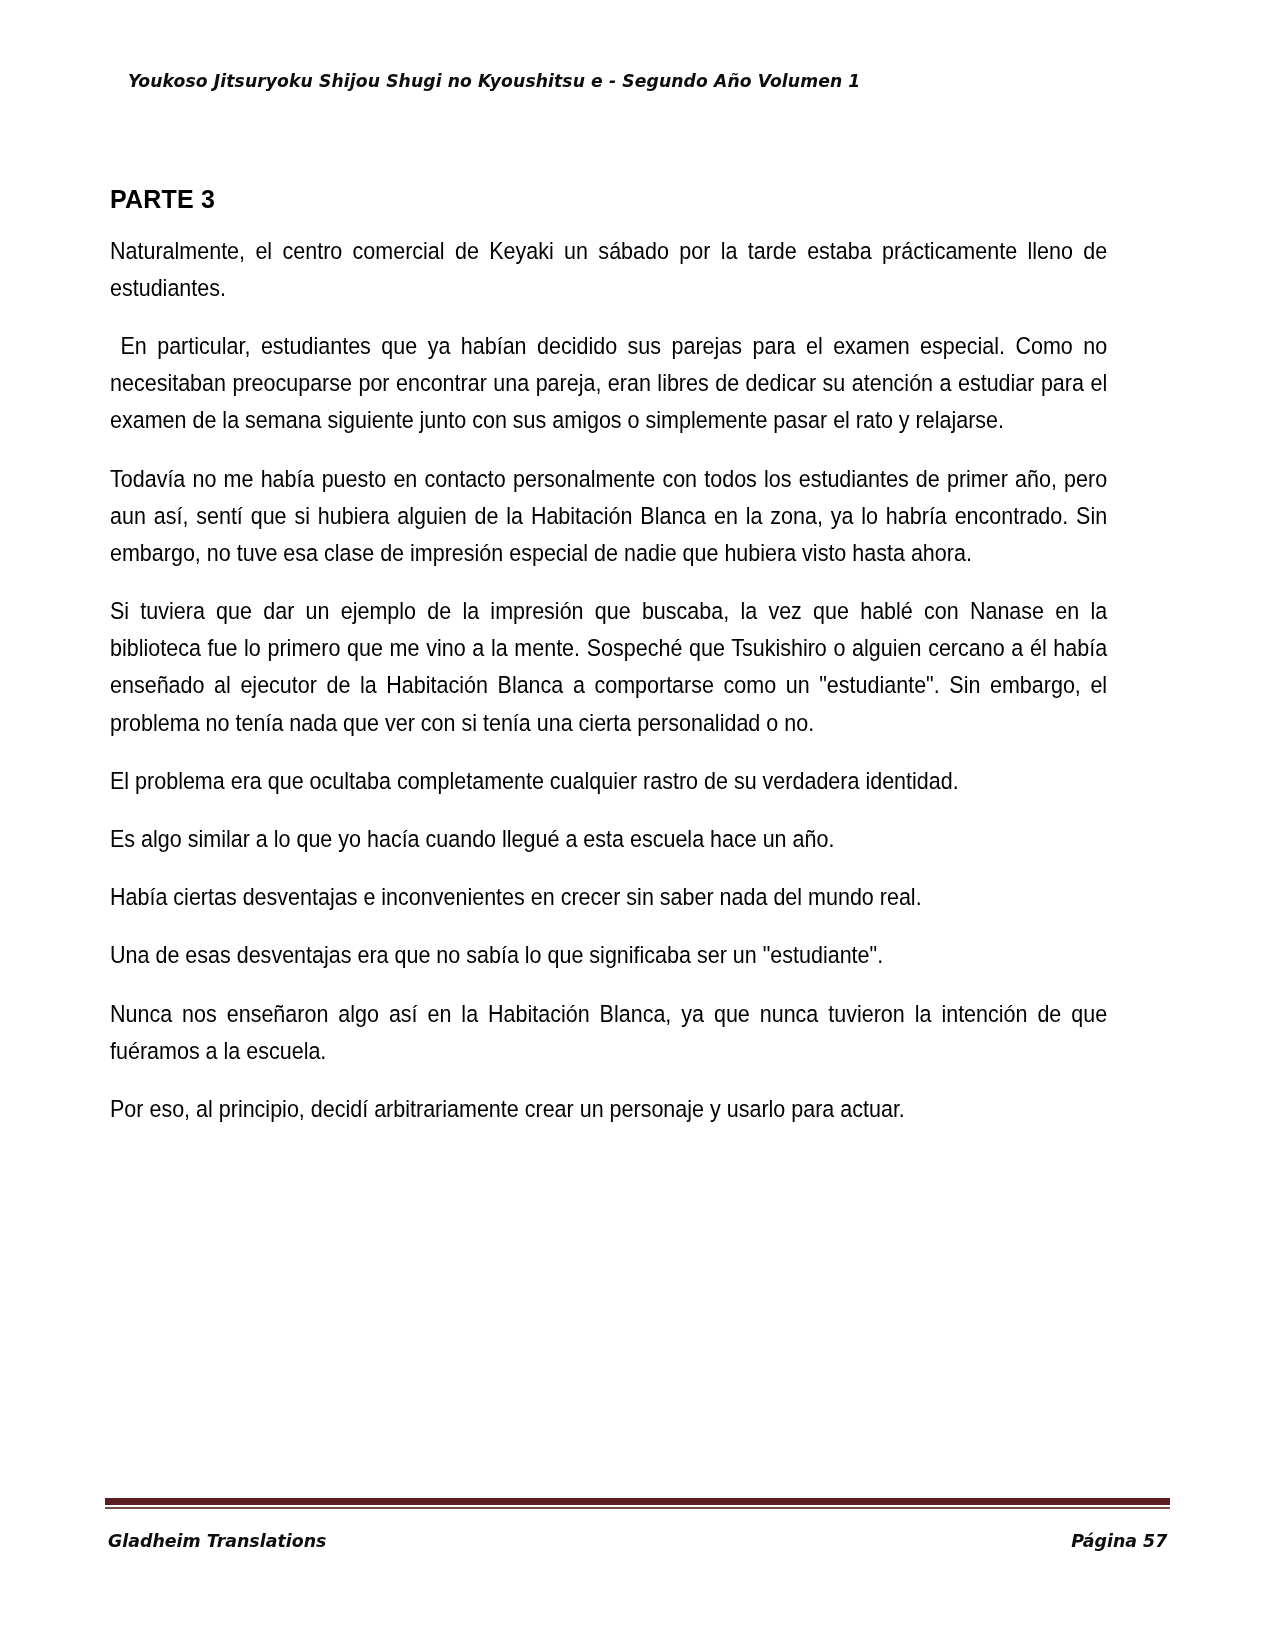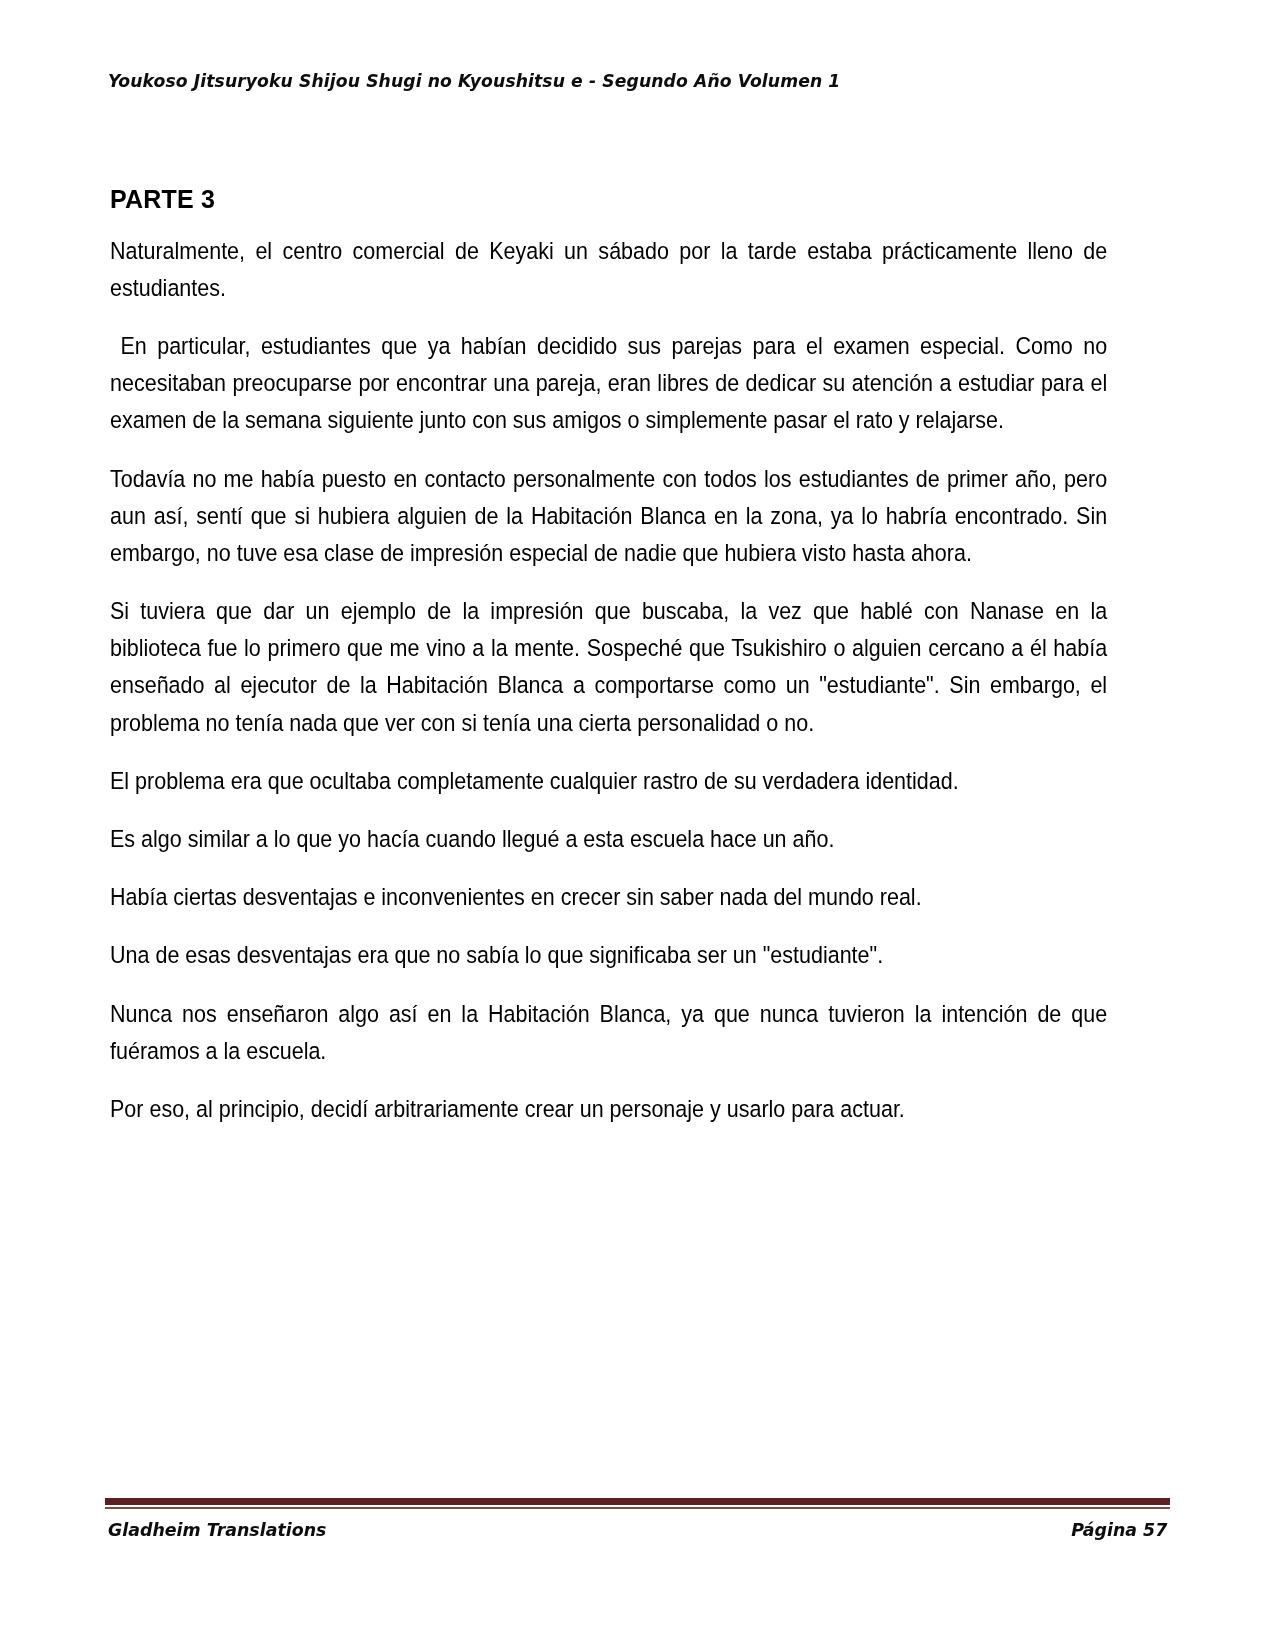--- a/index.html
+++ b/index.html
@@ -12,21 +12,21 @@
     width: 1275px;
     height: 1650px;
     background: #ffffff;
     overflow: hidden;
     box-sizing: border-box;
   }
 
   
   .doc-header {
     position: absolute;
-    left: 108px;
+    left: 128px;
     top: 70px;
     width: 1000px;
   }
   .doc-header-title {
     font-family: "DejaVu Sans", "Liberation Sans", sans-serif;
     font-weight: bold;
     font-style: italic;
     font-size: 18.5px;
     letter-spacing: 0.1px;
     color: #0d0d0d;
@@ -87,21 +87,21 @@
   }
   .footer-rule-thin {
     height: 1.5px;
     background: #7a4a46;
     width: 100%;
   }
   .footer-row {
     display: flex;
     justify-content: space-between;
     align-items: baseline;
-    margin-top: 10px;
+    margin-top: 21px;
     padding: 0 3px;
   }
   .footer-left, .footer-right {
     font-family: "DejaVu Sans", "Liberation Sans", sans-serif;
     font-weight: bold;
     font-style: italic;
     font-size: 18.5px;
     color: #0d0d0d;
     white-space: nowrap;
   }

